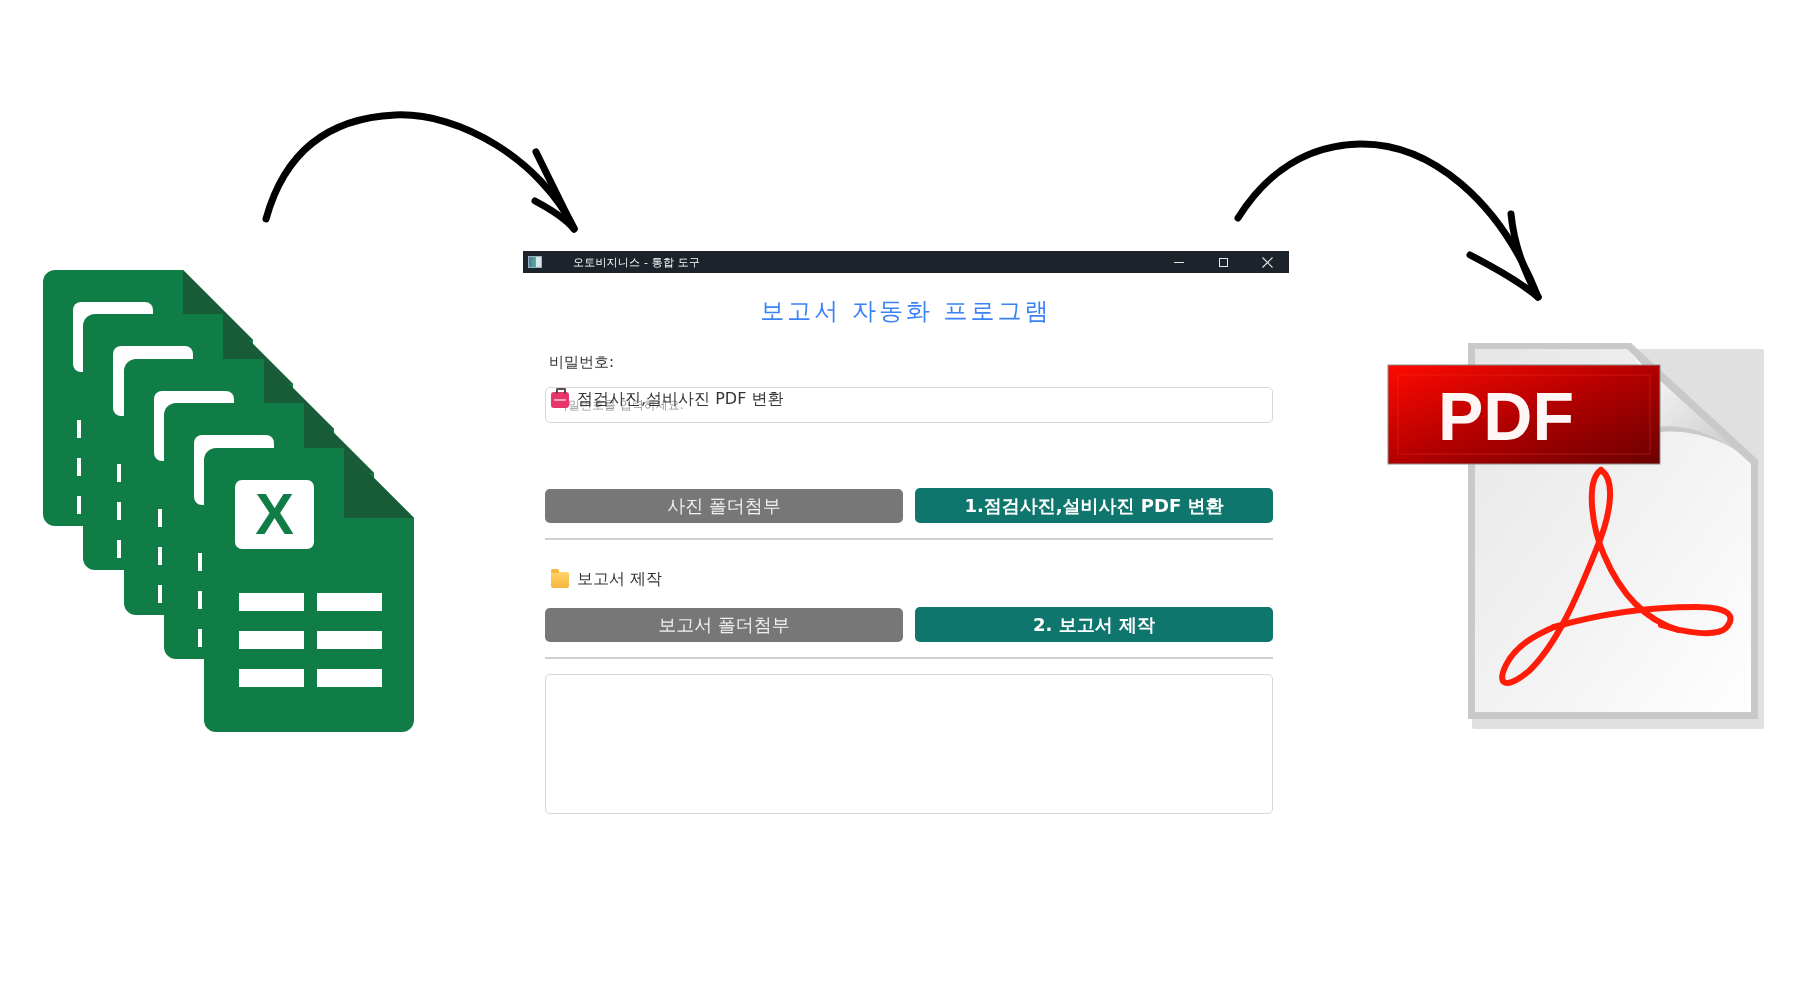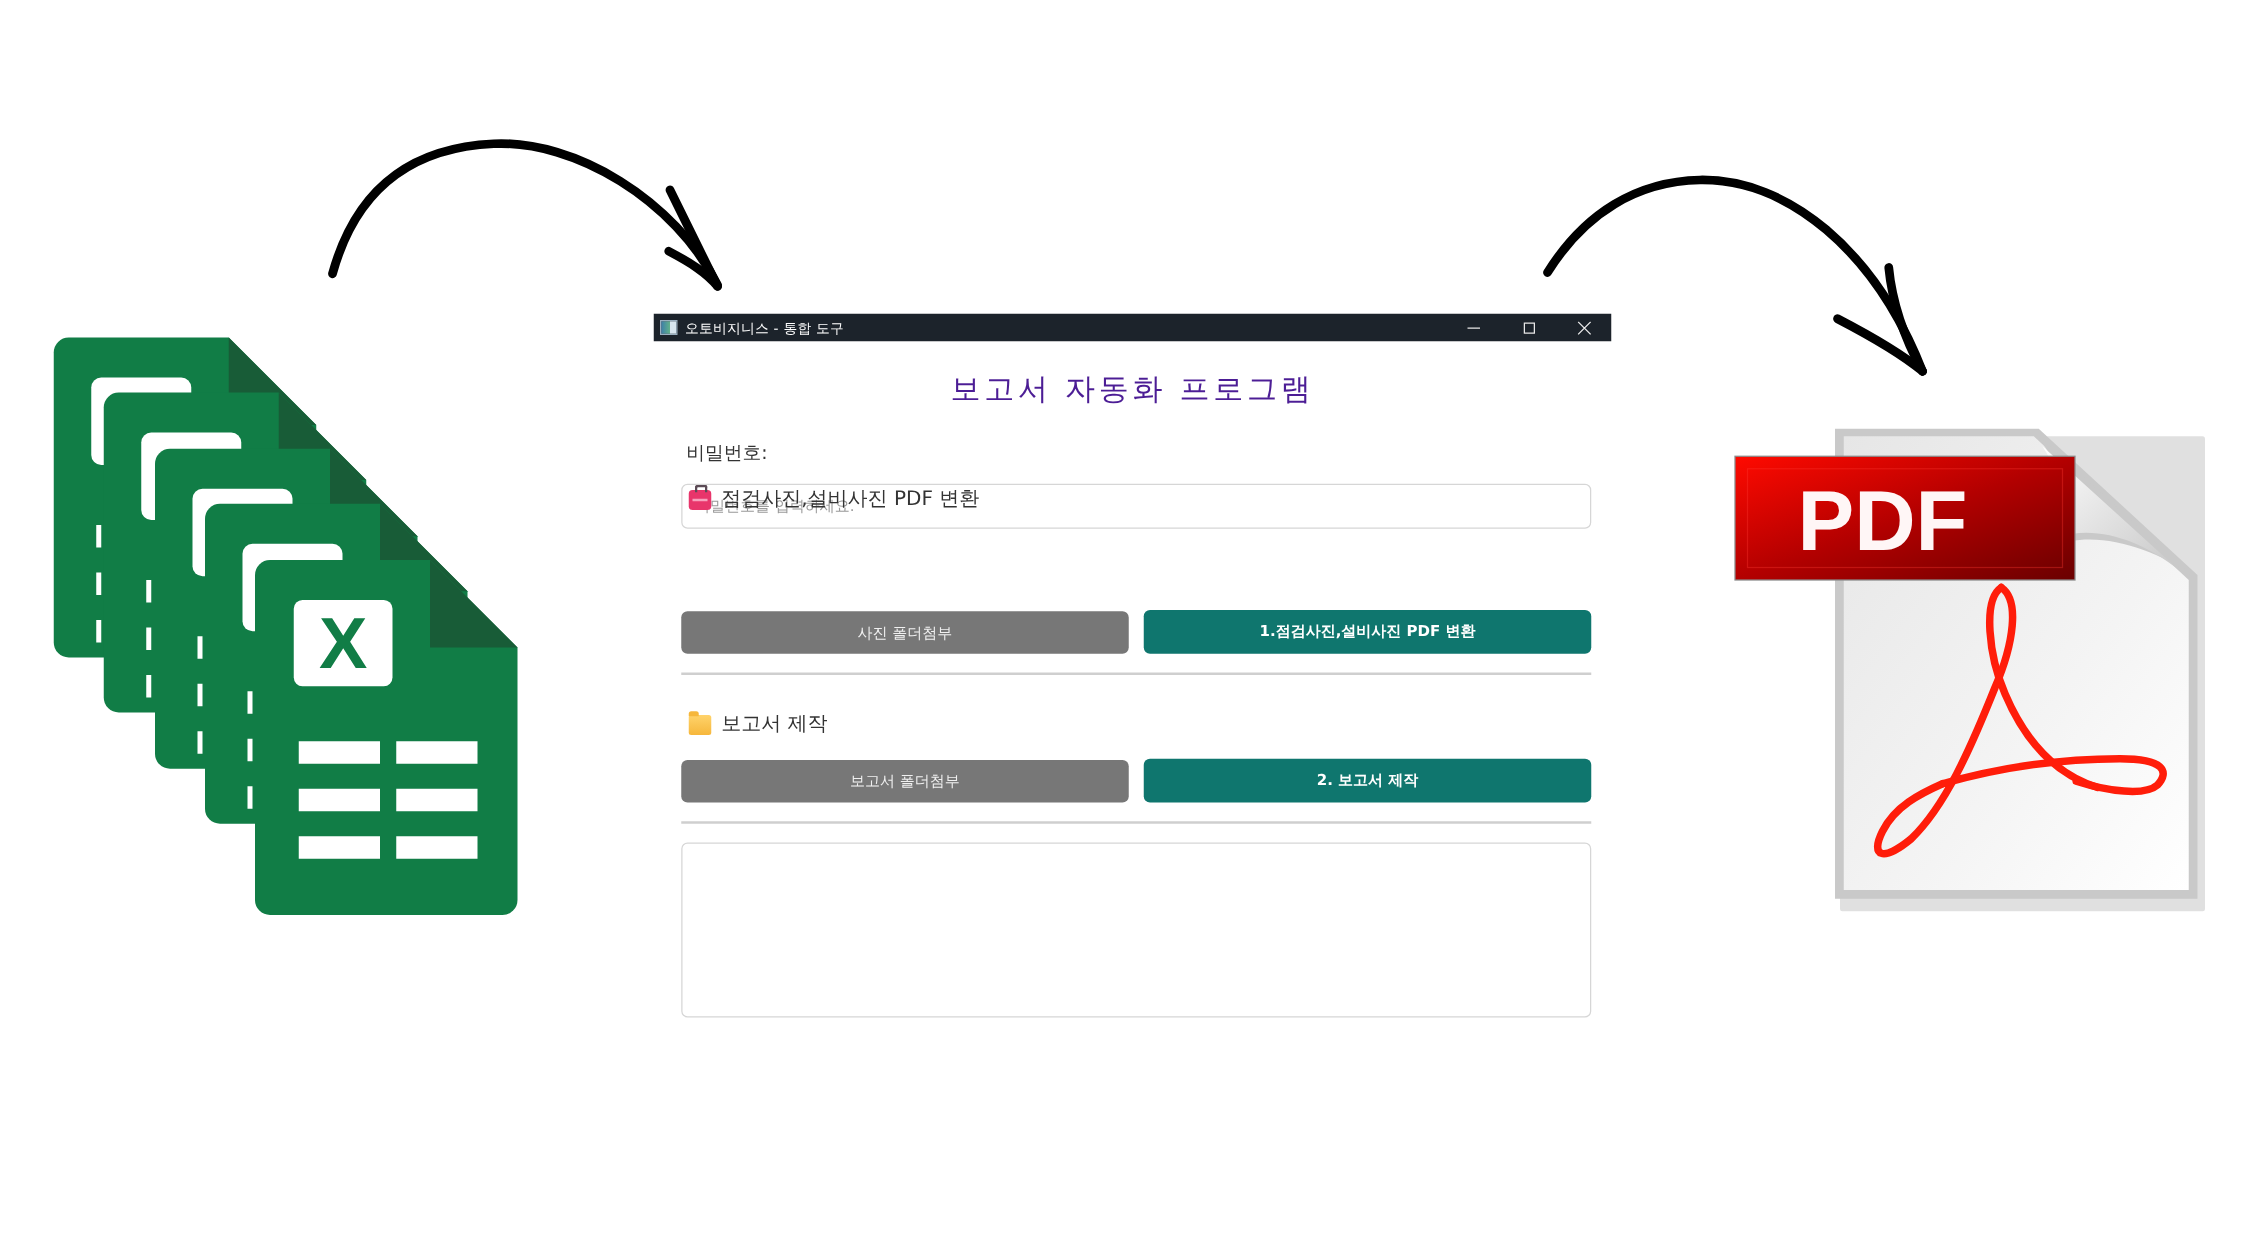--- a/index.html
+++ b/index.html
@@ -8,58 +8,58 @@
 
   .abs { position: absolute; }
 
   
   #excel-stack { left: 40px; top: 262px; width: 390px; height: 480px; }
 
   
   #app-window { left: 523px; top: 251px; width: 766px; height: 580px; background: #ffffff; }
   .titlebar {
     position: absolute; left: 0; top: 0; width: 766px; height: 22px;
-    background: #1c232b; color: #ffffff; display: flex; align-items: center;
+    background: #1c232b; color: #ffffff; display: flex; align-items: center; gap: 25px;
   }
   .titlebar .app-icon {
     width: 14px; height: 12px; margin-left: 5px; margin-right: 6px;
     background: linear-gradient(90deg, #3d7fa8 0%, #5fae8c 55%, #d8e6ef 56%, #d8e6ef 100%);
     border: 1px solid #9bb0c0;
   }
   .titlebar .title { font-size: 11px; letter-spacing: 0.2px; }
   .titlebar .controls { margin-left: auto; display: flex; height: 22px; }
   .titlebar .ctl { width: 44px; height: 22px; display: flex; align-items: center; justify-content: center; color: #e8e8e8; font-size: 12px; cursor: pointer; }
   .ctl-min span { display: block; width: 10px; height: 1px; background: #e8e8e8; }
   .ctl-max span { display: block; width: 9px; height: 9px; border: 1px solid #e8e8e8; }
   .ctl-close svg { display: block; }
 
   .main-title {
     position: absolute; left: 0; top: 44px; width: 766px; text-align: center;
-    font-size: 24px; color: #4c1d95; letter-spacing: 3px;
+    font-size: 24px; color: #3b82f6; letter-spacing: 3px;
   }
   .pw-label { position: absolute; left: 26px; top: 102px; font-size: 15px; color: #333; text-align: center; }
   .pw-input {
     position: absolute; left: 22px; top: 136px; width: 728px; height: 36px;
     border: 1px solid #d6d6d6; border-radius: 5px; padding: 0 10px;
     font-size: 12px; color: #333; background: #fff; outline: none;
     font-family: "DejaVu Sans", "Liberation Sans", sans-serif;
   }
   .pw-input::placeholder { color: #9a9a9a; }
 
   .section-head { position: absolute; left: 28px; display: flex; align-items: center; font-size: 16px; color: #333; }
   .section-head .ico { width: 18px; height: 16px; margin-right: 8px; position: relative; }
   .toolbox-ico { background: #e8356b; border-radius: 3px; }
   .toolbox-ico::before { content: ""; position: absolute; left: 5px; top: -4px; width: 6px; height: 4px; border: 2px solid #5b4a55; border-bottom: none; border-radius: 2px 2px 0 0; }
   .toolbox-ico::after { content: ""; position: absolute; left: 3px; top: 7px; width: 12px; height: 2px; background: #f7a1bd; }
   .folder-ico { background: linear-gradient(#ffd36b, #f6b73c); border-radius: 2px; }
   .folder-ico::before { content: ""; position: absolute; left: 0; top: -3px; width: 8px; height: 4px; background: #f6b73c; border-radius: 2px 2px 0 0; }
 
   .btn {
     position: absolute; height: 34px; border: none; border-radius: 5px;
-    font-size: 12px; color: #ffffff; cursor: pointer; display: flex; align-items: center; justify-content: center;
+    font-size: 18px; color: #ffffff; cursor: pointer; display: flex; align-items: center; justify-content: center;
     font-family: "DejaVu Sans", "Liberation Sans", sans-serif;
   }
   .btn-gray { background: #777777; color: #f0f0f0; left: 22px; width: 358px; }
   .btn-blue { background: #0f766e; left: 392px; width: 358px; font-weight: bold; }
 
   .divider { position: absolute; left: 22px; width: 728px; height: 2px; background: #cfcfcf; }
 
   .log-box {
     position: absolute; left: 22px; top: 423px; width: 728px; height: 140px;
     border: 1px solid #d6d6d6; border-radius: 5px; background: #fff; resize: none;

